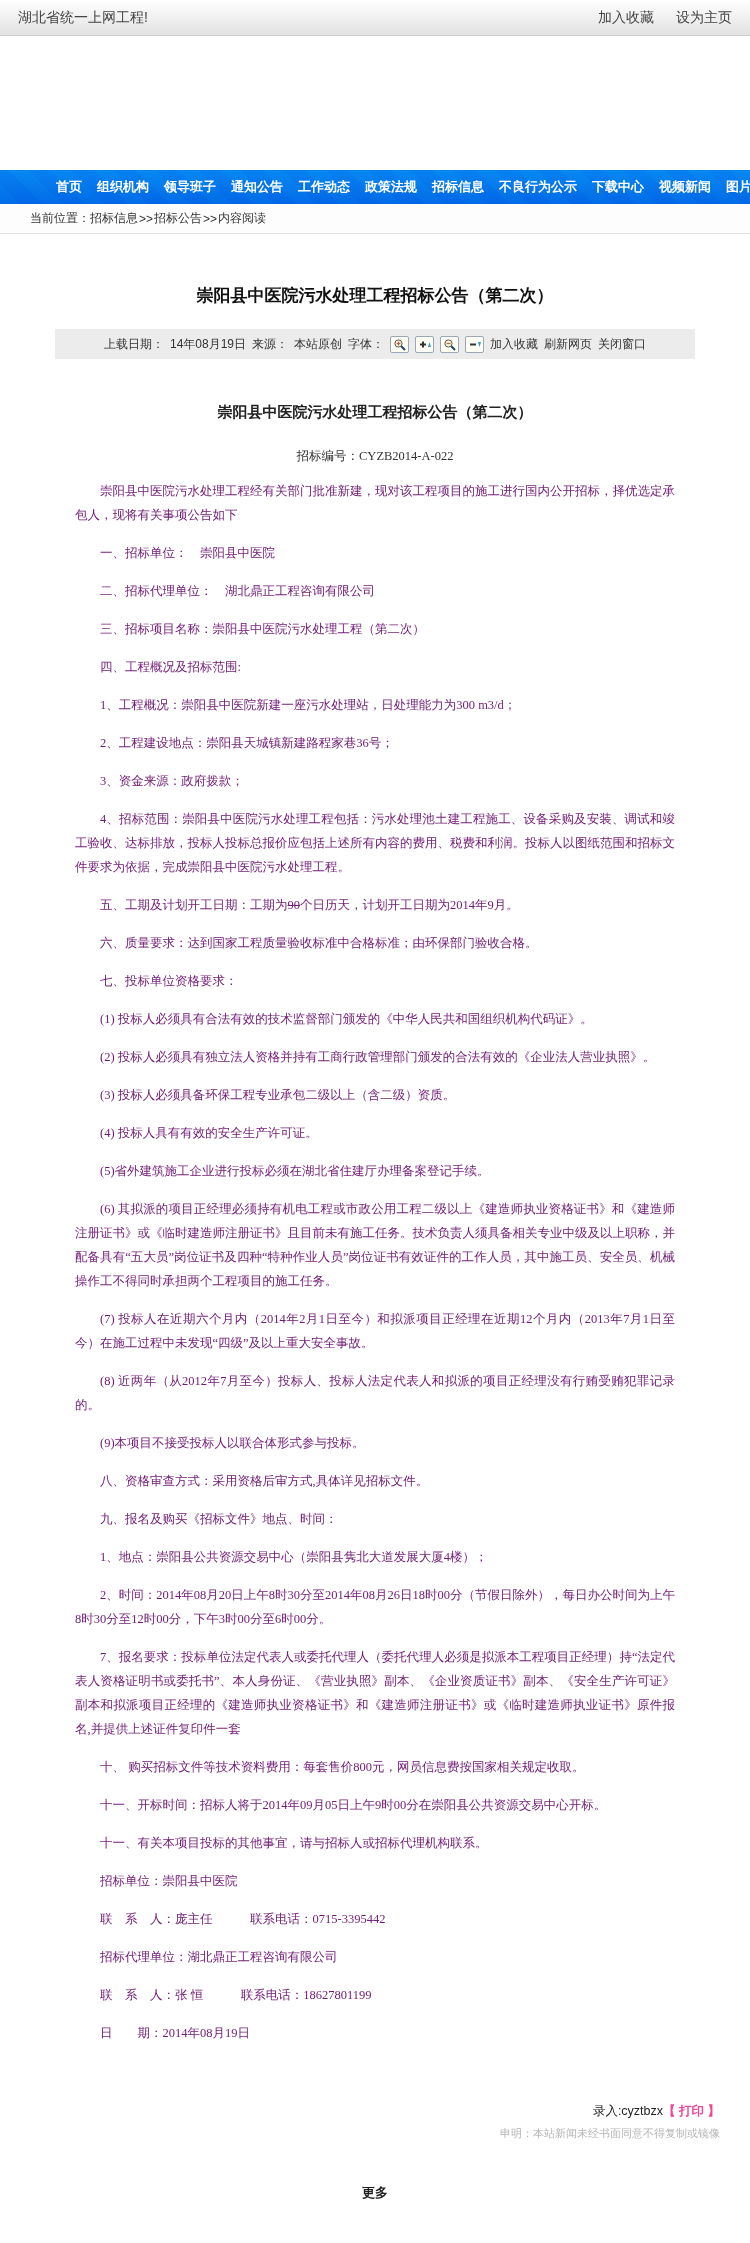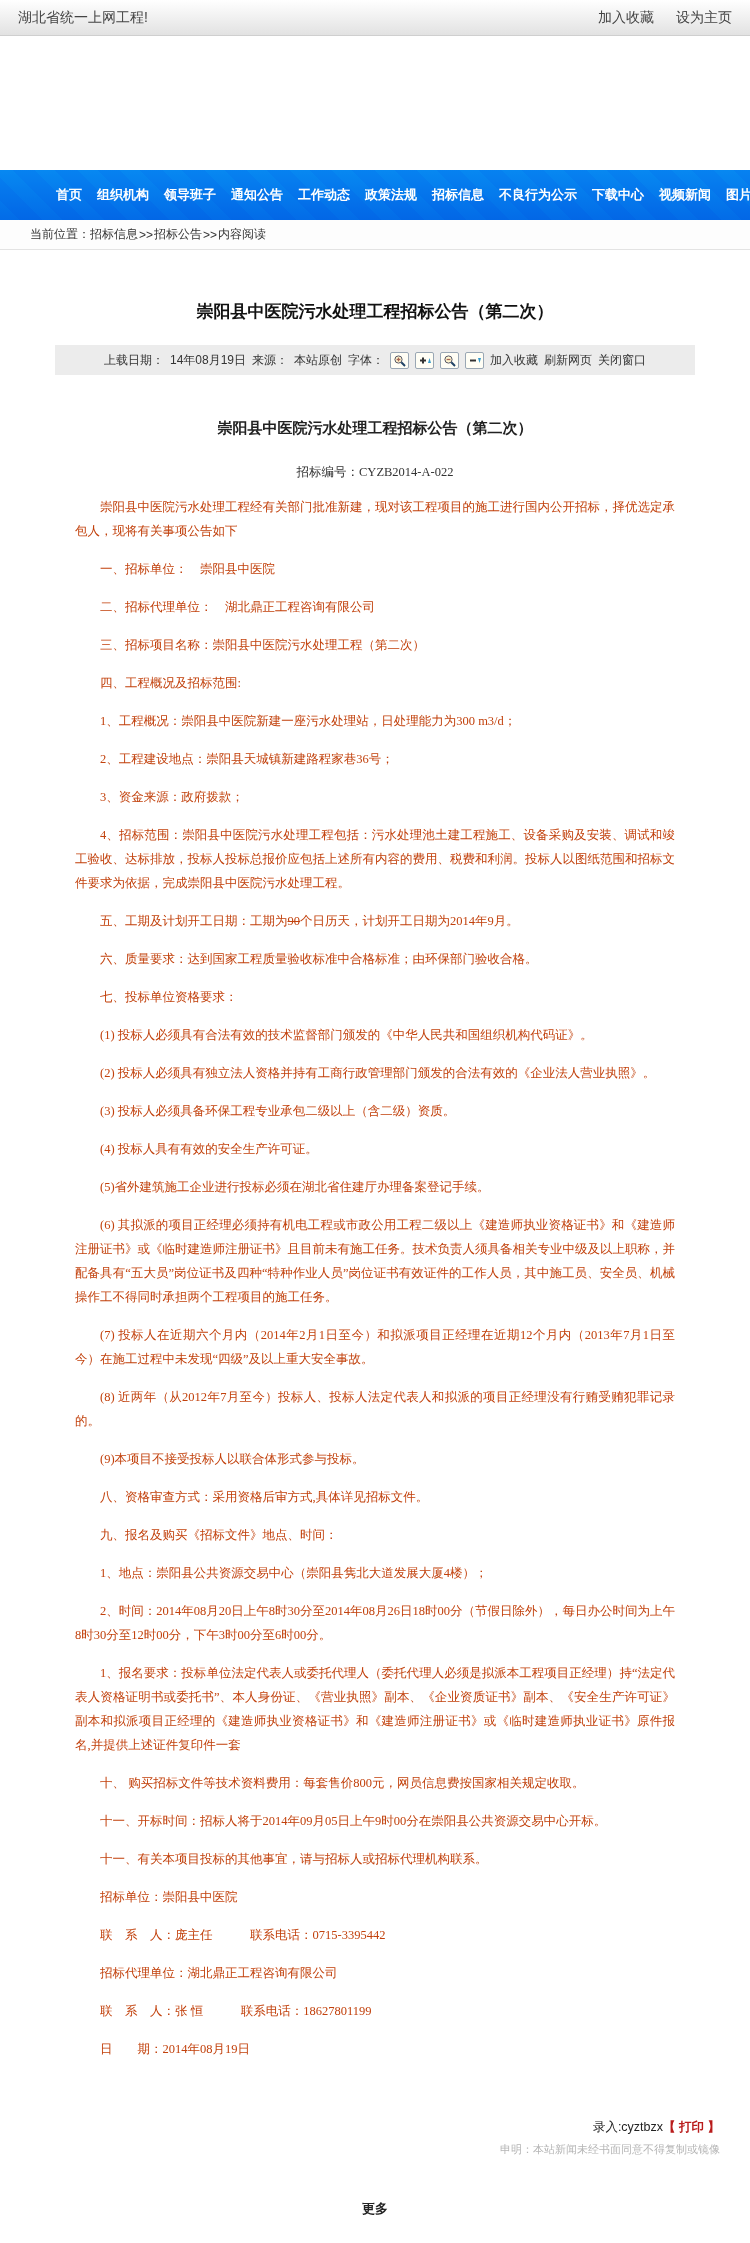--- a/index.html
+++ b/index.html
@@ -16,21 +16,21 @@
     border-bottom: 1px solid #cfcfcf;
     display: flex; align-items: center; justify-content: space-between;
     padding: 0 18px;
     font-size: 14px; color: #444;
   }
   .topbar a { color: #444; text-decoration: none; margin-left: 18px; cursor: pointer; }
   
   .banner-spacer { height: 134px; background: #fff; }
   
   .nav {
-    height: 50px;
+    height: 34px;
     background: #1478cd;
     background-image: linear-gradient(#2a8ada, #0f6dbf),
       repeating-linear-gradient(45deg, rgba(255,255,255,.05) 0 14px, rgba(255,255,255,0) 14px 30px);
     background-blend-mode: overlay;
     display: flex; align-items: center;
     padding-left: 56px;
   }
   .nav a {
     color: #fff; font-weight: bold; font-size: 13px;
     text-decoration: none; margin-right: 15px; white-space: nowrap; cursor: pointer;
@@ -66,31 +66,31 @@
     border: 1px solid #9aa7b4; border-radius: 2px;
     background: #fffef5; margin: 0 2px; cursor: pointer;
   }
   
   .article { width: 600px; margin: 44px auto 0 auto; font-family: "Liberation Serif", serif; }
   .article-title {
     text-align: center; font-size: 15px; font-weight: bold; color: #222;
   }
   .bid-no { text-align: center; font-size: 12.5px; margin-top: 26px; color: #333; }
   .para {
-    font-size: 12.5px; line-height: 24px; color: #c2410c;
+    font-size: 12.5px; line-height: 24px; color: #701a75;
     text-indent: 2em; margin: 14px 0;
     text-align: justify;
   }
   .para s { text-decoration: line-through; }
   
   .entry-row {
     width: 690px; margin: 58px auto 0 auto;
     text-align: right; font-size: 12.5px; color: #222;
   }
-  .entry-row a { color: #b91c1c; text-decoration: none; font-weight: bold; cursor: pointer; }
+  .entry-row a { color: #ec4899; text-decoration: none; font-weight: bold; cursor: pointer; }
   .statement-row {
     width: 690px; margin: 6px auto 0 auto;
     text-align: right; font-size: 11px; color: #b5b5b5;
   }
   .more-row { text-align: center; margin-top: 42px; }
   .more-row a { font-size: 13px; color: #222; text-decoration: none; cursor: pointer; font-weight: bold; }
 </style>
 </head>
 <body>
 
@@ -190,21 +190,21 @@
       <p class="para">(4) 投标人具有有效的安全生产许可证。</p>
       <p class="para">(5)省外建筑施工企业进行投标必须在湖北省住建厅办理备案登记手续。</p>
       <p class="para">(6) 其拟派的项目正经理必须持有机电工程或市政公用工程二级以上《建造师执业资格证书》和《建造师注册证书》或《临时建造师注册证书》且目前未有施工任务。技术负责人须具备相关专业中级及以上职称，并配备具有“五大员”岗位证书及四种“特种作业人员”岗位证书有效证件的工作人员，其中施工员、安全员、机械操作工不得同时承担两个工程项目的施工任务。</p>
       <p class="para">(7) 投标人在近期六个月内（2014年2月1日至今）和拟派项目正经理在近期12个月内（2013年7月1日至今）在施工过程中未发现“四级”及以上重大安全事故。</p>
       <p class="para">(8) 近两年（从2012年7月至今）投标人、投标人法定代表人和拟派的项目正经理没有行贿受贿犯罪记录的。</p>
       <p class="para">(9)本项目不接受投标人以联合体形式参与投标。</p>
       <p class="para">八、资格审查方式：采用资格后审方式,具体详见招标文件。</p>
       <p class="para">九、报名及购买《招标文件》地点、时间：</p>
       <p class="para">1、地点：崇阳县公共资源交易中心（崇阳县隽北大道发展大厦4楼）；</p>
       <p class="para">2、时间：2014年08月20日上午8时30分至2014年08月26日18时00分（节假日除外），每日办公时间为上午8时30分至12时00分，下午3时00分至6时00分。</p>
-      <p class="para">1、报名要求：投标单位法定代表人或委托代理人（委托代理人必须是拟派本工程项目正经理）持“法定代表人资格证明书或委托书”、本人身份证、《营业执照》副本、《企业资质证书》副本、《安全生产许可证》副本和拟派项目正经理的《建造师执业资格证书》和《建造师注册证书》或《临时建造师执业证书》原件报名,并提供上述证件复印件一套</p>
+      <p class="para">7、报名要求：投标单位法定代表人或委托代理人（委托代理人必须是拟派本工程项目正经理）持“法定代表人资格证明书或委托书”、本人身份证、《营业执照》副本、《企业资质证书》副本、《安全生产许可证》副本和拟派项目正经理的《建造师执业资格证书》和《建造师注册证书》或《临时建造师执业证书》原件报名,并提供上述证件复印件一套</p>
       <p class="para">十、 购买招标文件等技术资料费用：每套售价800元，网员信息费按国家相关规定收取。</p>
       <p class="para">十一、开标时间：招标人将于2014年09月05日上午9时00分在崇阳县公共资源交易中心开标。</p>
       <p class="para">十一、有关本项目投标的其他事宜，请与招标人或招标代理机构联系。</p>
       <p class="para">招标单位：崇阳县中医院</p>
       <p class="para">联　系　人：庞主任　　　联系电话：0715-3395442</p>
       <p class="para">招标代理单位：湖北鼎正工程咨询有限公司</p>
       <p class="para">联　系　人：张 恒　　　联系电话：18627801199</p>
       <p class="para">日　　期：2014年08月19日</p>
     </div>
 </div>

